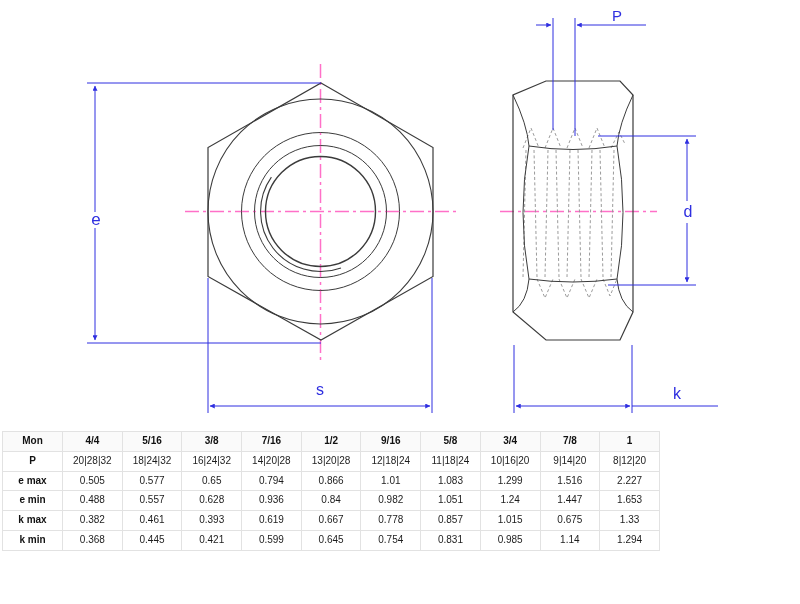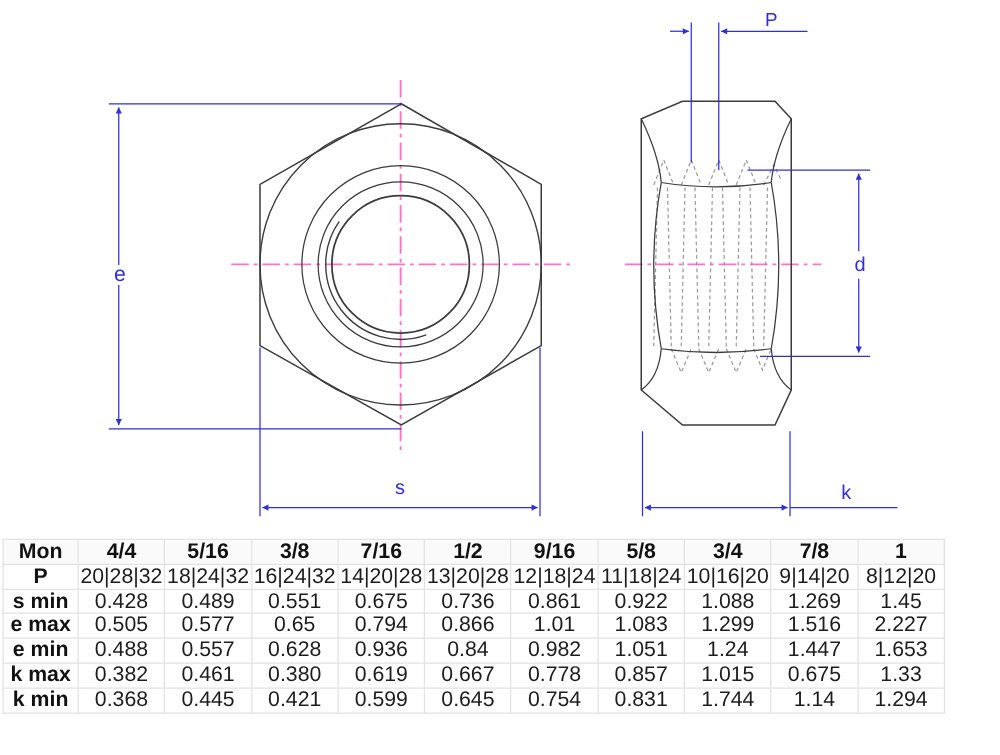--- a/index.html
+++ b/index.html
@@ -3,23 +3,23 @@
 <meta charset="utf-8">
 <style>
   html,body{margin:0;padding:0;}
   body{
     width:800px;height:604px;position:relative;background:#ffffff;
     font-family:"Liberation Sans",sans-serif;overflow:hidden;
   }
   .drawing{position:absolute;top:0;left:0;}
   svg text{font-family:"Liberation Sans",sans-serif;}
   table.spec{
-    position:absolute;left:2px;top:431px;width:754px;
+    position:absolute;left:2px;top:431px;width:658px;
     border-collapse:collapse;table-layout:fixed;
-    font-size:17px;color:#1c1c1c;text-align:center;
+    font-size:10px;color:#1c1c1c;text-align:center;
   }
   table.spec th,table.spec td{
     border:1px solid #e2e2e2;height:18.8px;padding:0;line-height:18.8px;
     overflow:hidden;white-space:nowrap;
   }
   table.spec thead th{font-weight:700;background:#fafafa;color:#111;}
   table.spec tbody th{font-weight:700;color:#111;background:#fff;}
   table.spec td{font-weight:400;background:#fff;}
 </style>
 </head>
@@ -153,33 +153,20 @@
         <td>16|24|32</td>
         <td>14|20|28</td>
         <td>13|20|28</td>
         <td>12|18|24</td>
         <td>11|18|24</td>
         <td>10|16|20</td>
         <td>9|14|20</td>
         <td>8|12|20</td>
       </tr>
       <tr>
-        <th>s min</th>
-        <td>0.428</td>
-        <td>0.489</td>
-        <td>0.551</td>
-        <td>0.675</td>
-        <td>0.736</td>
-        <td>0.861</td>
-        <td>0.922</td>
-        <td>1.088</td>
-        <td>1.269</td>
-        <td>1.45</td>
-      </tr>
-      <tr>
         <th>e max</th>
         <td>0.505</td>
         <td>0.577</td>
         <td>0.65</td>
         <td>0.794</td>
         <td>0.866</td>
         <td>1.01</td>
         <td>1.083</td>
         <td>1.299</td>
         <td>1.516</td>
@@ -195,36 +182,36 @@
         <td>0.982</td>
         <td>1.051</td>
         <td>1.24</td>
         <td>1.447</td>
         <td>1.653</td>
       </tr>
       <tr>
         <th>k max</th>
         <td>0.382</td>
         <td>0.461</td>
-        <td>0.380</td>
+        <td>0.393</td>
         <td>0.619</td>
         <td>0.667</td>
         <td>0.778</td>
         <td>0.857</td>
         <td>1.015</td>
         <td>0.675</td>
         <td>1.33</td>
       </tr>
       <tr>
         <th>k min</th>
         <td>0.368</td>
         <td>0.445</td>
         <td>0.421</td>
         <td>0.599</td>
         <td>0.645</td>
         <td>0.754</td>
         <td>0.831</td>
-        <td>1.744</td>
+        <td>0.985</td>
         <td>1.14</td>
         <td>1.294</td>
       </tr>
     </tbody>
 </table>
 
 </body></html>

